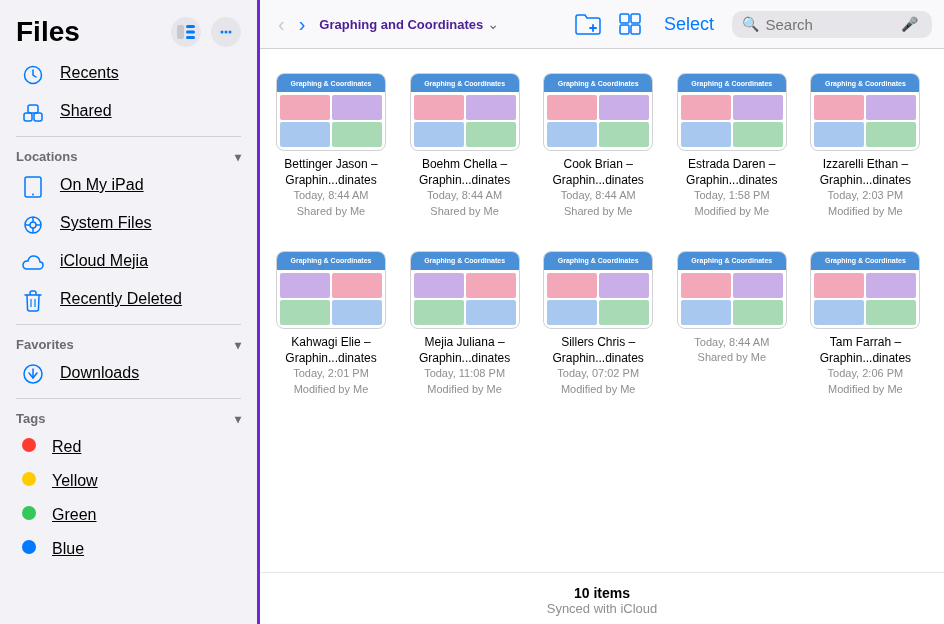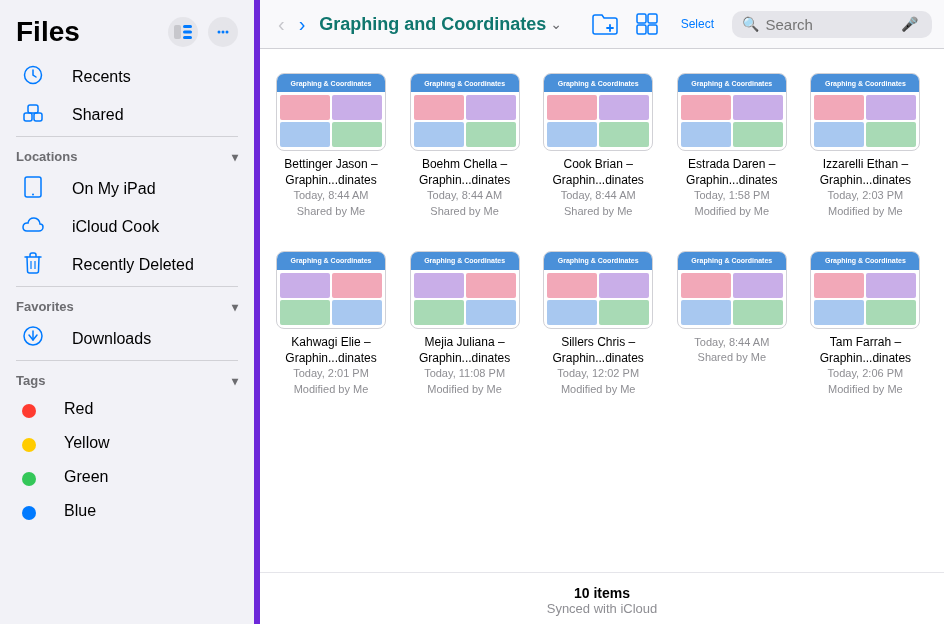--- a/index.html
+++ b/index.html
@@ -10,21 +10,21 @@
       height: 624px;
       overflow: hidden;
       display: flex;
     }
 
     
     .sidebar {
       width: 260px;
       min-width: 260px;
       background: #f2f2f7;
-      border-right: 6px solid #6d28d9;
+      border-right: 3px solid #6d28d9;
       height: 624px;
       display: flex;
       flex-direction: column;
       overflow-y: auto;
     }
     .sidebar-header {
       display: flex;
       justify-content: space-between;
       align-items: center;
       padding: 16px 16px 8px 16px;
@@ -63,26 +63,27 @@
       justify-content: space-between;
       align-items: center;
     }
     .sidebar-section-label .chevron {
       color: #6c6c70;
       font-size: 12px;
     }
 
     .sidebar-item {
       display: flex;
-      align-items: flex-end;
-      gap: 28px;
+      align-items: flex-start;
+      gap: 16px;
       padding: 8px 16px;
       cursor: pointer;
       border-radius: 8px;
       margin: 0 6px;
+      text-decoration: underline;
     }
     .sidebar-item-icon {
       width: 22px;
       height: 22px;
       display: flex;
       align-items: center;
       justify-content: center;
       font-size: 18px;
     }
     .sidebar-item-label {
@@ -138,23 +139,23 @@
       color: #c7c7cc;
       cursor: default;
     }
     .topbar-title-area {
       display: flex;
       align-items: center;
       gap: 4px;
       flex: 1;
     }
     .topbar-title {
-      font-size: 18px;
+      font-size: 13px;
       font-weight: 600;
-      color: #0f766e;
+      color: #4c1d95;
     }
     .topbar-chevron {
       color: #6c6c70;
       font-size: 14px;
     }
     .topbar-actions {
       display: flex;
       align-items: center;
       gap: 10px;
     }
@@ -168,21 +169,21 @@
       align-items: center;
       justify-content: center;
       width: 32px;
       height: 32px;
     }
     .topbar-select-btn {
       background: none;
       border: none;
       cursor: pointer;
       color: #007aff;
-      font-size: 12px;
+      font-size: 18px;
       padding: 4px 8px;
     }
     .search-box {
       display: flex;
       align-items: center;
       background: #e5e5ea;
       border-radius: 10px;
       padding: 5px 10px;
       gap: 6px;
       width: 200px;
@@ -350,28 +351,41 @@
   <div class="sidebar-item">
     <div class="sidebar-item-icon">
       <svg width="18" height="22" viewBox="0 0 18 22">
         <rect x="1" y="1" width="16" height="20" rx="2" stroke="#007aff" stroke-width="1.5" fill="none"></rect>
         <circle cx="9" cy="18.5" r="1" fill="#007aff"></circle>
       </svg>
     </div>
     <span class="sidebar-item-label">On My iPad</span>
   </div>
 
+  <div class="sidebar-item">
+    <div class="sidebar-item-icon">
+      <svg width="20" height="20" viewBox="0 0 20 20">
+        <circle cx="10" cy="10" r="8" stroke="#007aff" stroke-width="1.5" fill="none"></circle>
+        <circle cx="10" cy="10" r="3" stroke="#007aff" stroke-width="1.5" fill="none"></circle>
+        <line x1="10" y1="2" x2="10" y2="7" stroke="#007aff" stroke-width="1.5"></line>
+        <line x1="10" y1="13" x2="10" y2="18" stroke="#007aff" stroke-width="1.5"></line>
+        <line x1="2" y1="10" x2="7" y2="10" stroke="#007aff" stroke-width="1.5"></line>
+        <line x1="13" y1="10" x2="18" y2="10" stroke="#007aff" stroke-width="1.5"></line>
+      </svg>
+    </div>
+    <span class="sidebar-item-label">System Files</span>
+  </div>
 
   <div class="sidebar-item">
     <div class="sidebar-item-icon">
       <svg width="22" height="16" viewBox="0 0 22 16">
         <path d="M5 14 C2 14 1 12 1 10 C1 7 3.5 5.5 6 6 C6.5 3 9 1 12 1 C15.5 1 18 4 18 7 C20 7 21 8.5 21 10 C21 12.5 19 14 17 14 Z" stroke="#007aff" stroke-width="1.5" fill="none"></path>
       </svg>
     </div>
-    <span class="sidebar-item-label">iCloud Cook</span>
+    <span class="sidebar-item-label">iCloud Mejia</span>
   </div>
 
   <div class="sidebar-item">
     <div class="sidebar-item-icon">
       <svg width="18" height="22" viewBox="0 0 18 22">
         <polyline points="1,5 17,5" stroke="#007aff" stroke-width="1.5" stroke-linecap="round"></polyline>
         <path d="M3 5 L3.5 19 C3.5 20 4.5 21 5.5 21 L12.5 21 C13.5 21 14.5 20 14.5 19 L15 5" stroke="#007aff" stroke-width="1.5" fill="none" stroke-linecap="round"></path>
         <path d="M6 5 L6 3 C6 2 7 1 8 1 L10 1 C11 1 12 2 12 3 L12 5" stroke="#007aff" stroke-width="1.5" fill="none"></path>
         <line x1="7" y1="9" x2="7" y2="17" stroke="#007aff" stroke-width="1.2"></line>
         <line x1="11" y1="9" x2="11" y2="17" stroke="#007aff" stroke-width="1.2"></line>
@@ -579,21 +593,21 @@
         <div class="file-thumb-header">Graphing &amp; Coordinates</div>
         <div class="file-thumb-body">
           <div class="thumb-cell" style="background:#f2a8b8;"></div>
           <div class="thumb-cell" style="background:#c9aee8;"></div>
           <div class="thumb-cell" style="background:#a8c8f0;"></div>
           <div class="thumb-cell" style="background:#a8dab5;"></div>
         </div>
       </div>
     </div>
     <div class="file-name">Sillers Chris – Graphin...dinates</div>
-    <div class="file-meta">Today, 12:02 PM</div>
+    <div class="file-meta">Today, 07:02 PM</div>
     <div class="file-meta">Modified by Me</div>
   </div>
         <div class="file-item">
     <div class="file-thumbnail">
       <div class="file-thumb-inner">
         <div class="file-thumb-header">Graphing &amp; Coordinates</div>
         <div class="file-thumb-body">
           <div class="thumb-cell" style="background:#f2a8b8;"></div>
           <div class="thumb-cell" style="background:#c9aee8;"></div>
           <div class="thumb-cell" style="background:#a8c8f0;"></div>

